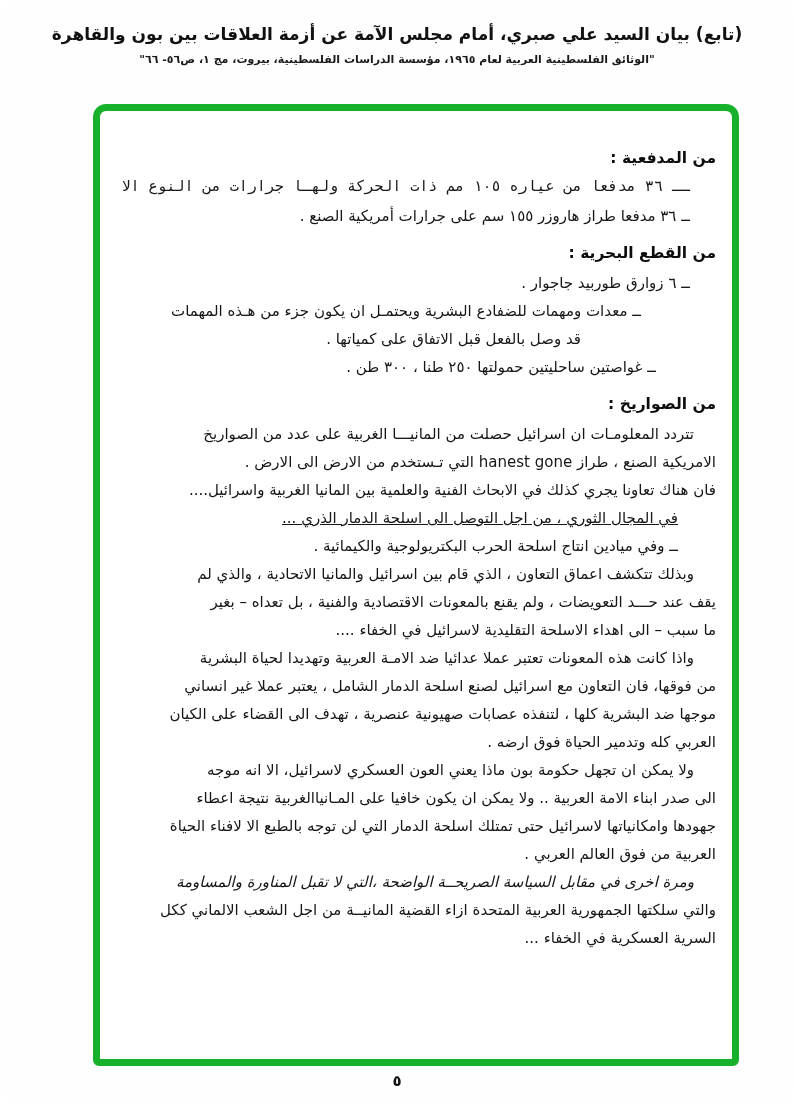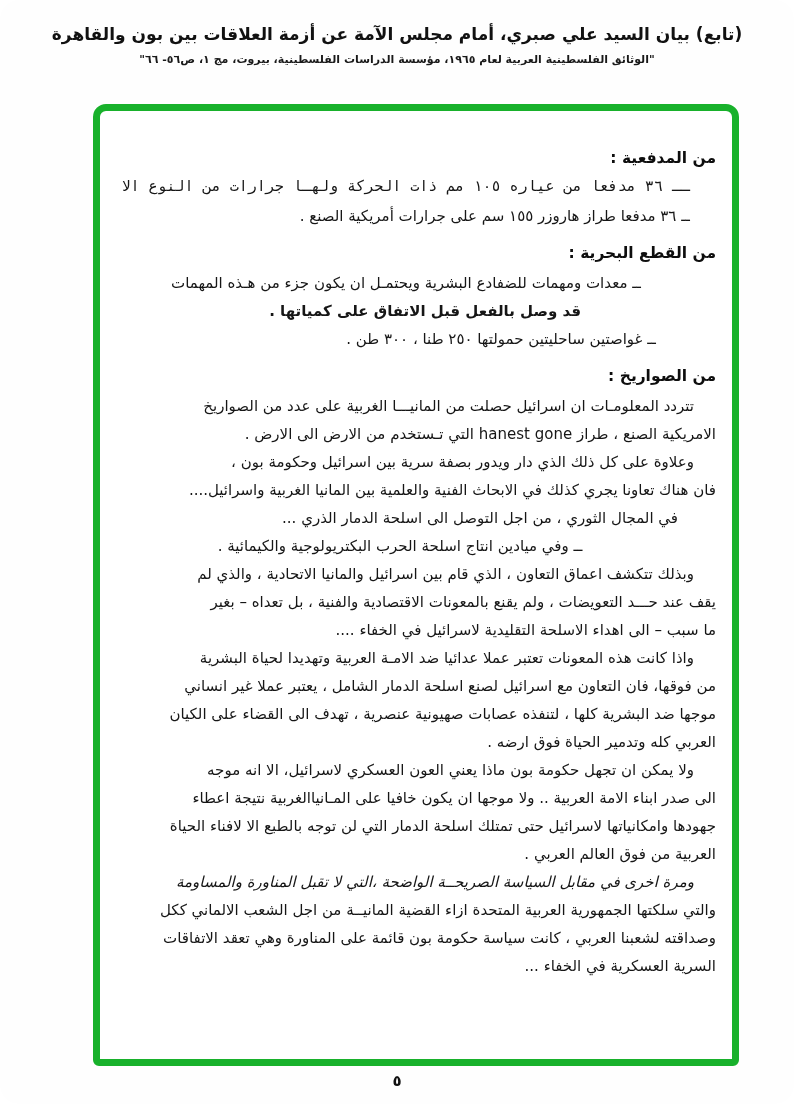--- a/index.html
+++ b/index.html
@@ -91,43 +91,42 @@
     <div class="doc-source">"الوثائق الفلسطينية العربية لعام ١٩٦٥، مؤسسة الدراسات الفلسطينية، بيروت، مج ١، ص٥٦- ٦٦"</div>
   </div>
 
   <div class="doc-frame" style="border-color: rgb(24, 177, 43);">
     <div class="doc-body">
 
     <div class="block heading">من المدفعية :</div>
         <div class="block line" style="padding-right: 26px; font-family: Liberation Mono, monospace;">ــ ٣٦ مدفعا من عياره ١٠٥ مم ذات الحركة ولهـا جرارات من النوع الاميركي .</div>
         <div class="block line" style="padding-right: 26px;">ــ ٣٦ مدفعا طراز هاروزر ١٥٥ سم على جرارات أمريكية الصنع .</div>
         <div class="block heading">من القطع البحرية :</div>
+        <div class="block line" style="padding-right: 26px;">ــ ٦ زوارق طوربيد جاجوار .</div>
         <div class="block line" style="padding-right: 26px; text-align: center;">ــ معدات ومهمات للضفادع البشرية ويحتمـل ان يكون جزء من هـذه المهمات</div>
-        <div class="block line" style="padding-right: 135px; font-weight: bold;">قد وصل بالفعل قبل الاتفاق على كمياتها .</div>
+        <div class="block line" style="padding-right: 135px;">قد وصل بالفعل قبل الاتفاق على كمياتها .</div>
         <div class="block line" style="padding-right: 60px;">ــ غواصتين ساحليتين حمولتها ٢٥٠ طنا ، ٣٠٠ طن .</div>
         <div class="block heading">من الصواريخ :</div>
         <div class="block line" style="padding-right: 22px;">تتردد المعلومـات ان اسرائيل حصلت من المانيـــا الغربية على عدد من الصواريخ</div>
         <div class="block line">الامريكية الصنع ، طراز hanest gone التي تـستخدم من الارض الى الارض .</div>
-        <div class="block line" style="padding-right: 22px;">وعلاوة على كل ذلك الذي دار ويدور بصفة سرية بين اسرائيل وحكومة بون ،</div>
         <div class="block line">فان هناك تعاونا يجري كذلك في الابحاث الفنية والعلمية بين المانيا الغربية واسرائيل....</div>
-        <div class="block line" style="padding-right: 38px;">في المجال الثوري ، من اجل التوصل الى اسلحة الدمار الذري ...</div>
-        <div class="block line" style="padding-right: 38px; text-align: center;">ــ وفي ميادين انتاج اسلحة الحرب البكتريولوجية والكيمائية .</div>
+        <div class="block line" style="padding-right: 38px; text-decoration: underline;">في المجال الثوري ، من اجل التوصل الى اسلحة الدمار الذري ...</div>
+        <div class="block line" style="padding-right: 38px;">ــ وفي ميادين انتاج اسلحة الحرب البكتريولوجية والكيمائية .</div>
         <div class="block line" style="padding-right: 22px;">وبذلك تتكشف اعماق التعاون ، الذي قام بين اسرائيل والمانيا الاتحادية ، والذي لم</div>
         <div class="block line">يقف عند حـــد التعويضات ، ولم يقنع بالمعونات الاقتصادية والفنية ، بل تعداه – بغير</div>
         <div class="block line">ما سبب – الى اهداء الاسلحة التقليدية لاسرائيل في الخفاء ....</div>
         <div class="block line" style="padding-right: 22px;">واذا كانت هذه المعونات تعتبر عملا عدائيا ضد الامـة العربية وتهديدا لحياة البشرية</div>
         <div class="block line">من فوقها، فان التعاون مع اسرائيل لصنع اسلحة الدمار الشامل ، يعتبر عملا غير انساني</div>
         <div class="block line">موجها ضد البشرية كلها ، لتنفذه عصابات صهيونية عنصرية ، تهدف الى القضاء على الكيان</div>
         <div class="block line">العربي كله وتدمير الحياة فوق ارضه .</div>
         <div class="block line" style="padding-right: 22px; text-align: right;">ولا يمكن ان تجهل حكومة بون ماذا يعني العون العسكري لاسرائيل، الا انه موجه</div>
-        <div class="block line">الى صدر ابناء الامة العربية .. ولا موجها ان يكون خافيا على المـانياالغربية نتيجة اعطاء</div>
+        <div class="block line">الى صدر ابناء الامة العربية .. ولا يمكن ان يكون خافيا على المـانياالغربية نتيجة اعطاء</div>
         <div class="block line">جهودها وامكانياتها لاسرائيل حتى تمتلك اسلحة الدمار التي لن توجه بالطبع الا لافناء الحياة</div>
         <div class="block line">العربية من فوق العالم العربي .</div>
         <div class="block line" style="padding-right: 22px; font-style: italic;">ومرة اخرى في مقابل السياسة الصريحــة الواضحة ،التي لا تقبل المناورة والمساومة</div>
         <div class="block line">والتي سلكتها الجمهورية العربية المتحدة ازاء القضية المانيــة من اجل الشعب الالماني ككل</div>
-        <div class="block line">وصداقته لشعبنا العربي ، كانت سياسة حكومة بون قائمة على المناورة وهي تعقد الاتفاقات</div>
         <div class="block line">السرية العسكرية في الخفاء ...</div>
       </div>
   </div>
 
   <div class="page-number">٥</div>
 
 </div>
 
 </body></html>

